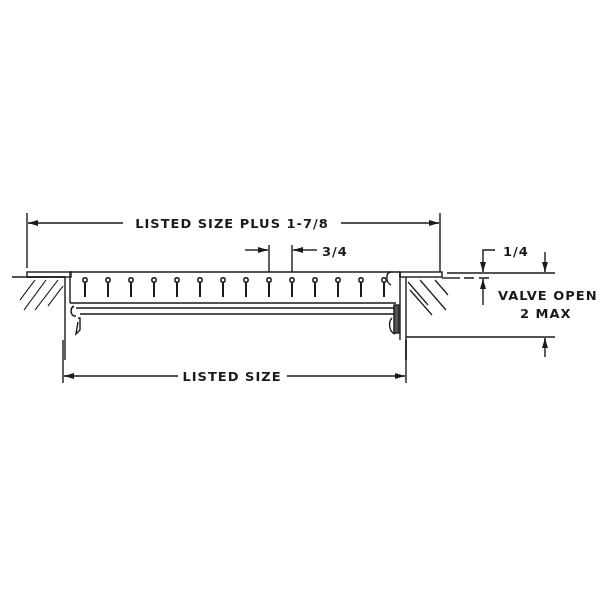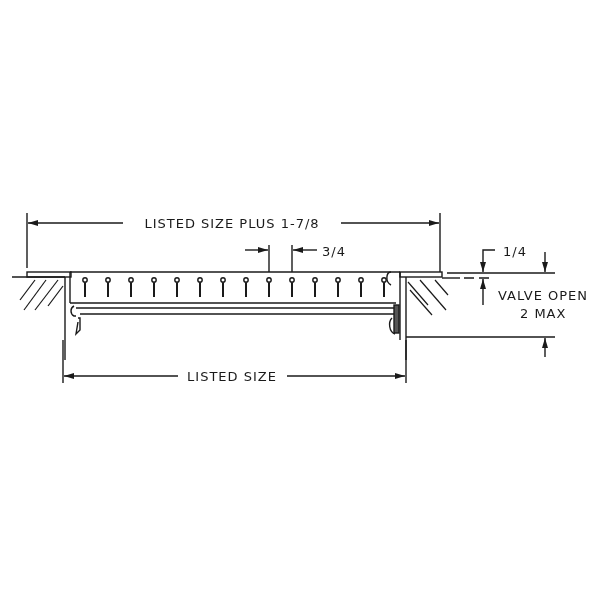--- a/index.html
+++ b/index.html
@@ -1,17 +1,17 @@
 <!DOCTYPE html>
 <html><head>
   <meta charset="utf-8">
   <style>
     html, body { margin: 0; padding: 0; background: #ffffff; }
     body { width: 600px; height: 600px; position: relative; overflow: hidden; }
-    #drawing { position: absolute; left: 0; top: 0; width: 520px; height: 600px; }
+    #drawing { position: absolute; left: 0; top: 0; width: 520px; height: 600px; font-weight: bold; }
     svg text { font-family: "DejaVu Sans", sans-serif; font-size: 13px; fill: #1a1a1a; letter-spacing: 1px; }
   </style>
 </head>
 <body>
 
 <div id="drawing">
 <svg width="600" height="600" viewBox="0 0 600 600" xmlns="http://www.w3.org/2000/svg" stroke="#1a1a1a" fill="none" stroke-width="1.4">
   <defs>
     <marker id="arr" markerWidth="10" markerHeight="6" refX="10" refY="3" orient="auto" markerUnits="userSpaceOnUse">
       <path d="M0,0 L10,3 L0,6 Z" fill="#1a1a1a" stroke="none"></path>

